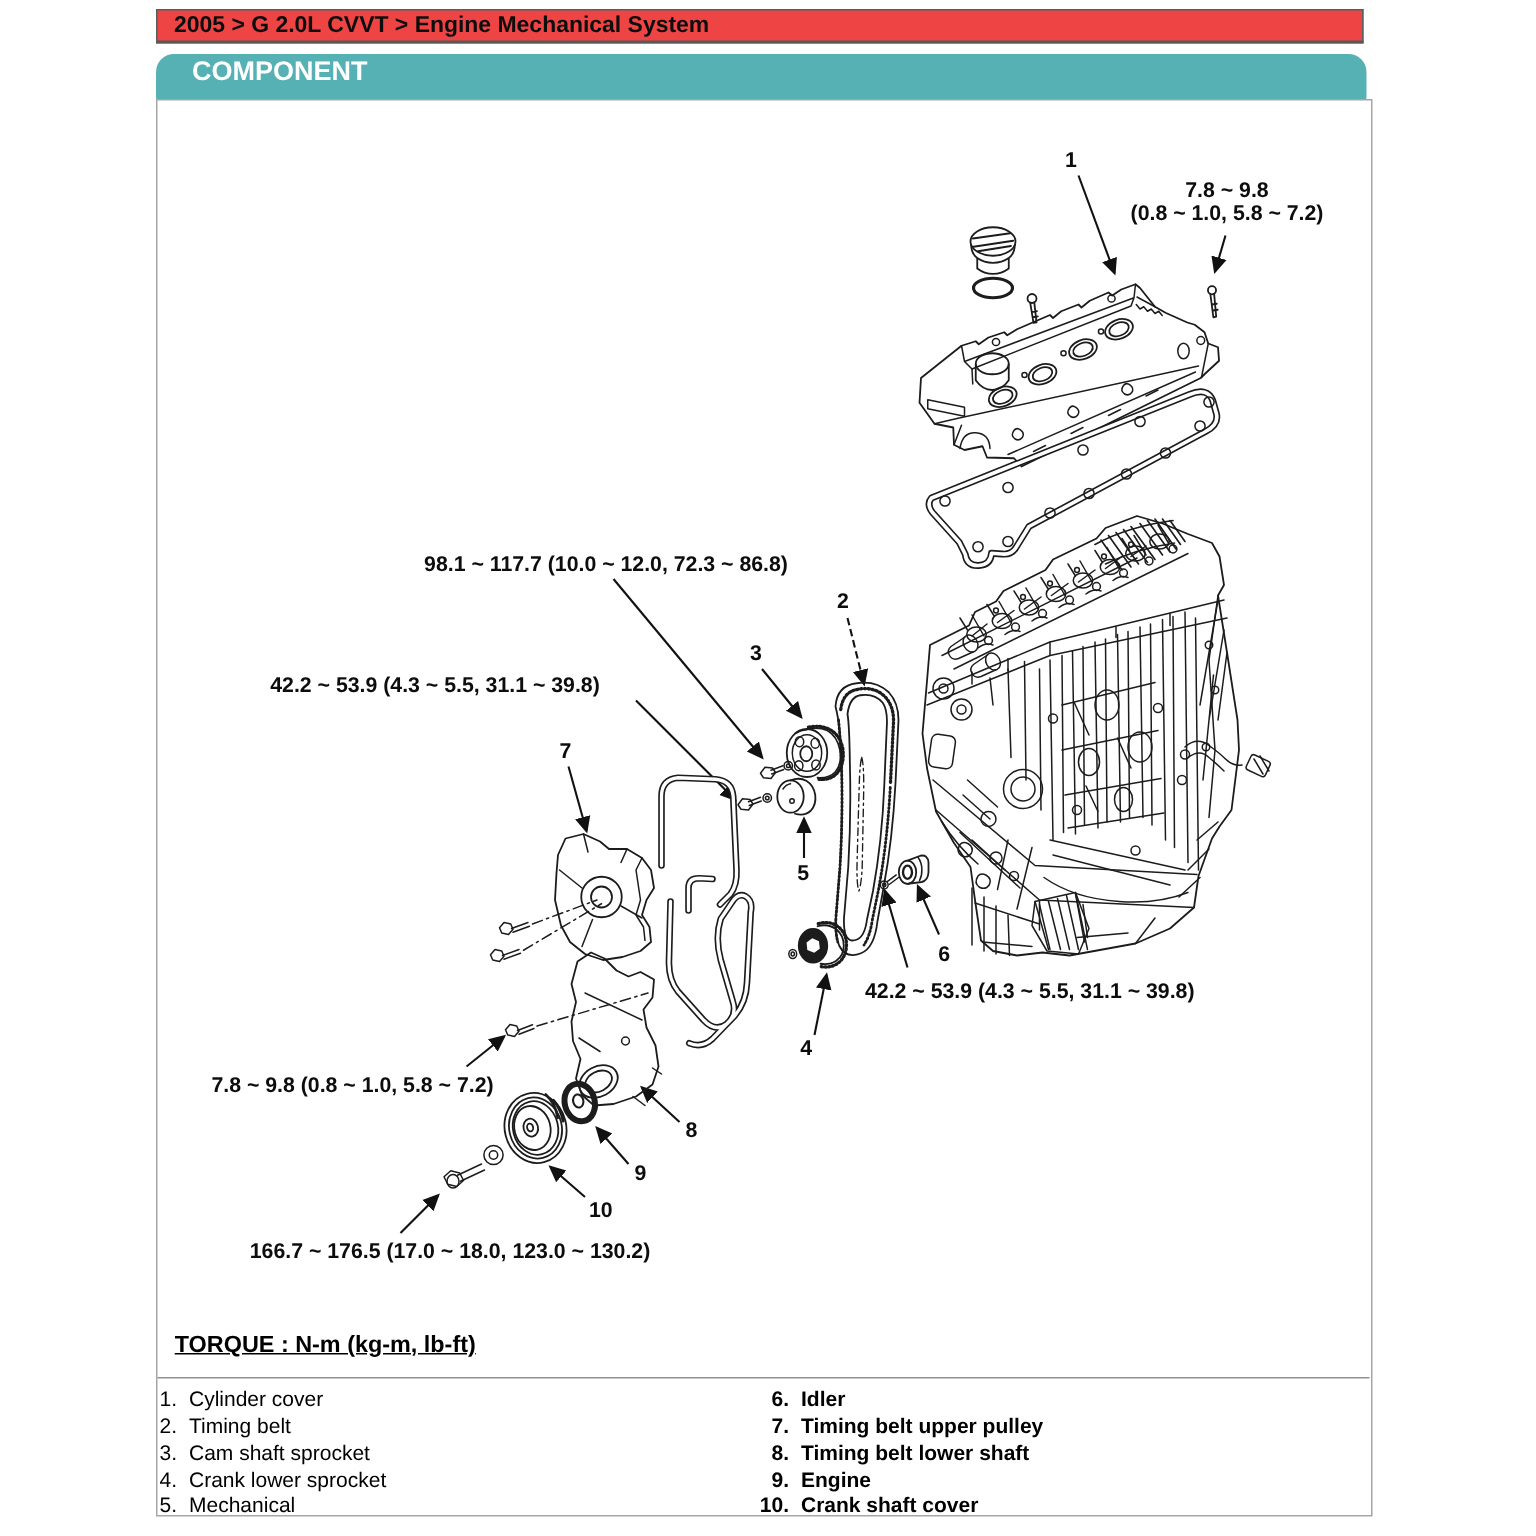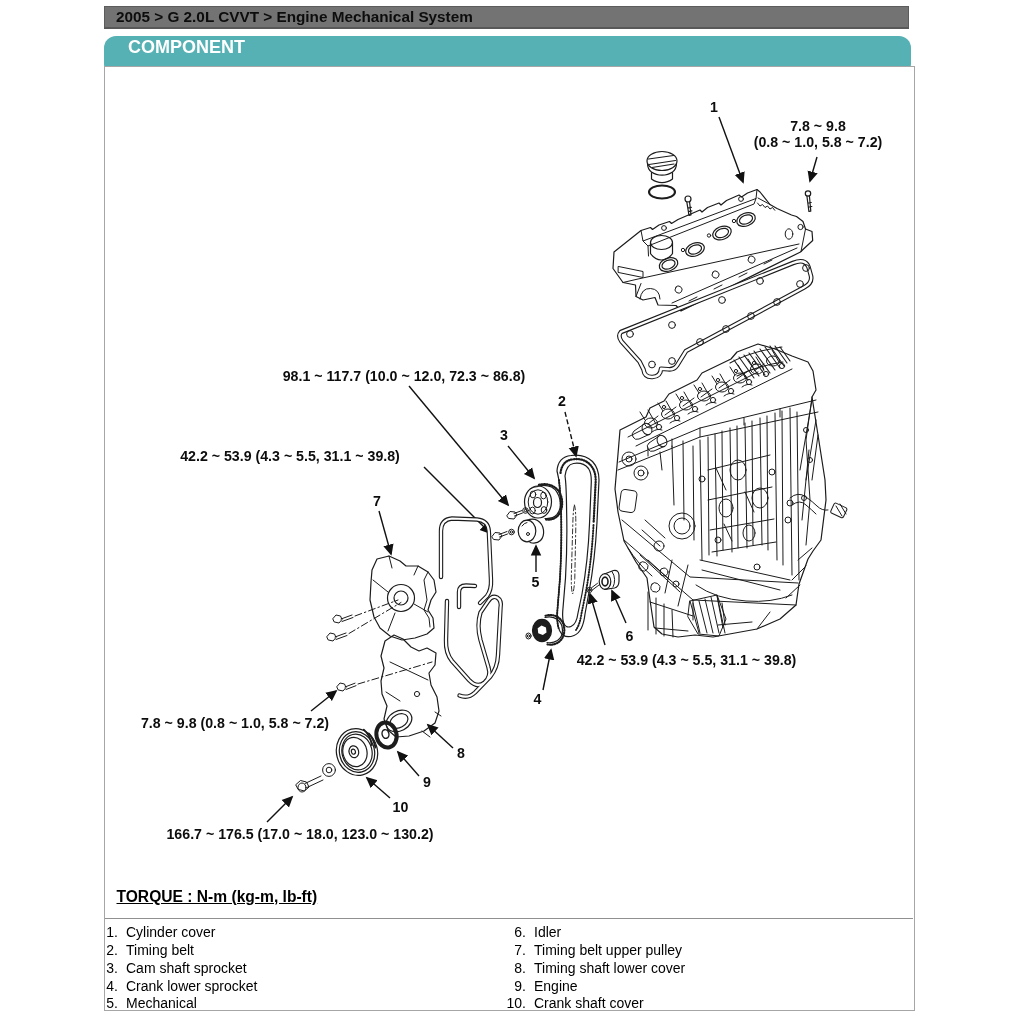--- a/index.html
+++ b/index.html
@@ -1,17 +1,17 @@
 <!DOCTYPE html>
 <html><head>
 <meta charset="utf-8">
 <style>
 html,body{margin:0;padding:0;width:1024px;height:1024px;background:#ffffff;font-family:"Liberation Sans",sans-serif;}
 .abs{position:absolute;}
-#hdr{left:104px;top:6px;width:792px;height:18.5px;background:#737373;border:1.5px solid #5c5c5c;border-bottom:2px solid #585858;padding-left:11px;padding-top:1.2px;font-size:15.3px;font-weight:bold;color:#0d0d0d;line-height:17px;}
+#hdr{left:104px;top:6px;width:792px;height:18.5px;background:#ef4444;border:1.5px solid #5c5c5c;border-bottom:2px solid #585858;padding-left:11px;padding-top:1.2px;font-size:15.3px;font-weight:bold;color:#0d0d0d;line-height:17px;}
 #teal{left:104px;top:35.5px;width:782.5px;height:40px;background:#56b1b4;color:#ffffff;font-size:18px;font-weight:bold;line-height:22.5px;padding-left:24px;border-radius:12px;}
 #box{left:104px;top:66px;width:808.5px;height:942.5px;border:1px solid #a6a6a6;background:#fff;}
 #torq{left:116.5px;top:887.6px;font-size:15.6px;font-weight:bold;color:#000;text-decoration:underline;}
 #tline{left:105px;top:918px;width:808px;height:1px;background:#909090;}
 .lst{font-size:14px;color:#000;line-height:17.8px;}
 .num{display:inline-block;text-align:right;}
 .lbl{margin-left:8px;margin-top:39px;}
 </style>
 </head>
 <body>
@@ -20,24 +20,24 @@
 <div class="abs" id="box"></div>
 <div class="abs" id="torq">TORQUE : N-m (kg-m, lb-ft)</div>
 <div class="abs" id="tline"></div>
 <div class="abs lst" style="left:100px;top:924.3px;">
   <div><span class="num" style="width:18px;">1.</span><span class="lbl">Cylinder cover</span></div>
   <div><span class="num" style="width:18px;">2.</span><span class="lbl">Timing belt</span></div>
   <div><span class="num" style="width:18px;">3.</span><span class="lbl">Cam shaft sprocket</span></div>
   <div><span class="num" style="width:18px;">4.</span><span class="lbl">Crank lower sprocket</span></div>
   <div><span class="num" style="width:18px;">5.</span><span class="lbl">Mechanical</span></div>
 </div>
-<div class="abs lst" style="left:500px;top:924.3px;">
+<div class="abs lst" style="left:500px;top:924.3px;font-weight:bold;">
   <div><span class="num" style="width:26px;">6.</span><span class="lbl">Idler</span></div>
   <div><span class="num" style="width:26px;">7.</span><span class="lbl">Timing belt upper pulley</span></div>
-  <div><span class="num" style="width:26px;">8.</span><span class="lbl">Timing shaft lower cover</span></div>
+  <div><span class="num" style="width:26px;">8.</span><span class="lbl">Timing belt lower shaft</span></div>
   <div><span class="num" style="width:26px;">9.</span><span class="lbl">Engine</span></div>
   <div><span class="num" style="width:26px;">10.</span><span class="lbl">Crank shaft cover</span></div>
 </div>
 <svg class="abs" style="left:0;top:0;" width="1024" height="1024" viewBox="0 0 1024 1024" fill="none" stroke="none">
 <defs>
 <marker id="ah" viewBox="0 0 10 10" refX="8" refY="5" markerWidth="8.5" markerHeight="8.5" orient="auto-start-reverse">
   <path d="M0,0.6 L9.5,5 L0,9.4 z" fill="#111"></path>
 </marker>
 </defs>
 

